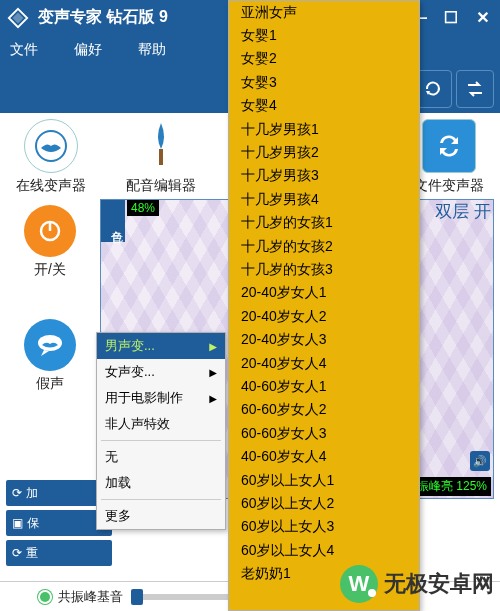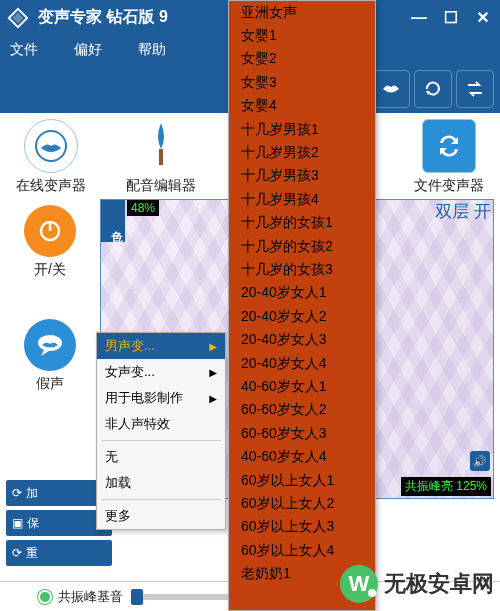--- a/index.html
+++ b/index.html
@@ -37,26 +37,26 @@
   .pct2 { position:absolute; right:2px; bottom:2px; background:#000; color:#2bff2b; font-size:12px; padding:1px 4px;margin-top:6px; }
   .botbtns { position:absolute; left:6px; top:480px; width:106px; }
   .bbtn { height:26px; background:#1f5d9a; color:#fff; font-size:12px; display:flex; align-items:center; padding:0 6px; margin-bottom:4px; border-radius:2px; gap:4px; }
   .statusbar { position:absolute; left:0; bottom:0; width:500px; height:30px; border-top:1px solid #ccc; display:flex; align-items:center; padding:0 40px; font-size:13px; color:#222; background:#fff; gap:8px; }
   .slider { width:120px; height:6px; background:#ccc; position:relative; border-radius:3px; }
   .slider .thumb { width:12px; height:16px; background:#1f5d9a; position:absolute; top:-5px; left:0; border-radius:2px; }
 
   
   .popup1 { position:absolute; left:96px; top:332px; width:130px; background:#f6f6f6; border:1px solid #b0b0b0; box-shadow:2px 2px 5px rgba(0,0,0,.25); font-size:13px; }
   .popup1 .mi { padding:4px 8px; display:flex; align-items:center; justify-content:space-between; }
-  .popup1 .mi.sel { background:#1f5d9a; color:#eab308; }
+  .popup1 .mi.sel { background:#1f5d9a; color:#bef264; }
   .popup1 .sep { height:1px; background:#ccc; margin:3px 4px; }
   .arrow { font-size:10px; }
 
   
-  .popup2 { position:absolute; left:228px; top:0; width:148px; height:611px; background:#c2410c; border:1px solid #b0b0b0; box-shadow:2px 2px 5px rgba(0,0,0,.25); font-size:14px; overflow:hidden; }
+  .popup2 { position:absolute; left:228px; top:0; width:192px; height:611px; background:#eab308; border:1px solid #b0b0b0; box-shadow:2px 2px 5px rgba(0,0,0,.25); font-size:14px; overflow:hidden; }
   .popup2 .mi2 { height:23.4px; padding:0 12px; display:flex; align-items:center; }
 
   
   .wm { position:absolute; right:6px; bottom:8px; display:flex; align-items:center; gap:6px; font-size:22px; color:#333; font-weight:bold; }
   .wm .wlogo { width:38px; height:38px; border-radius:50%; background:#49c168; display:flex; align-items:center; justify-content:center; color:#fff; font-weight:bold; font-size:22px; position:relative; }
   .wm .wlogo .dot { width:8px; height:8px; border-radius:50%; background:#fff; position:absolute; right:2px; bottom:6px; }
   .green-dot { width:10px; height:10px; border-radius:50%; background:#49c168; box-shadow:0 0 0 2px #fff,0 0 0 3px #49c168; }
   .sound-icon { width:20px; height:20px; background:#1f5d9a; border-radius:3px; display:flex; align-items:center; justify-content:center; color:#fff; font-size:11px; position:absolute; right:10px; bottom:140px;}
 </style>
 </head>

